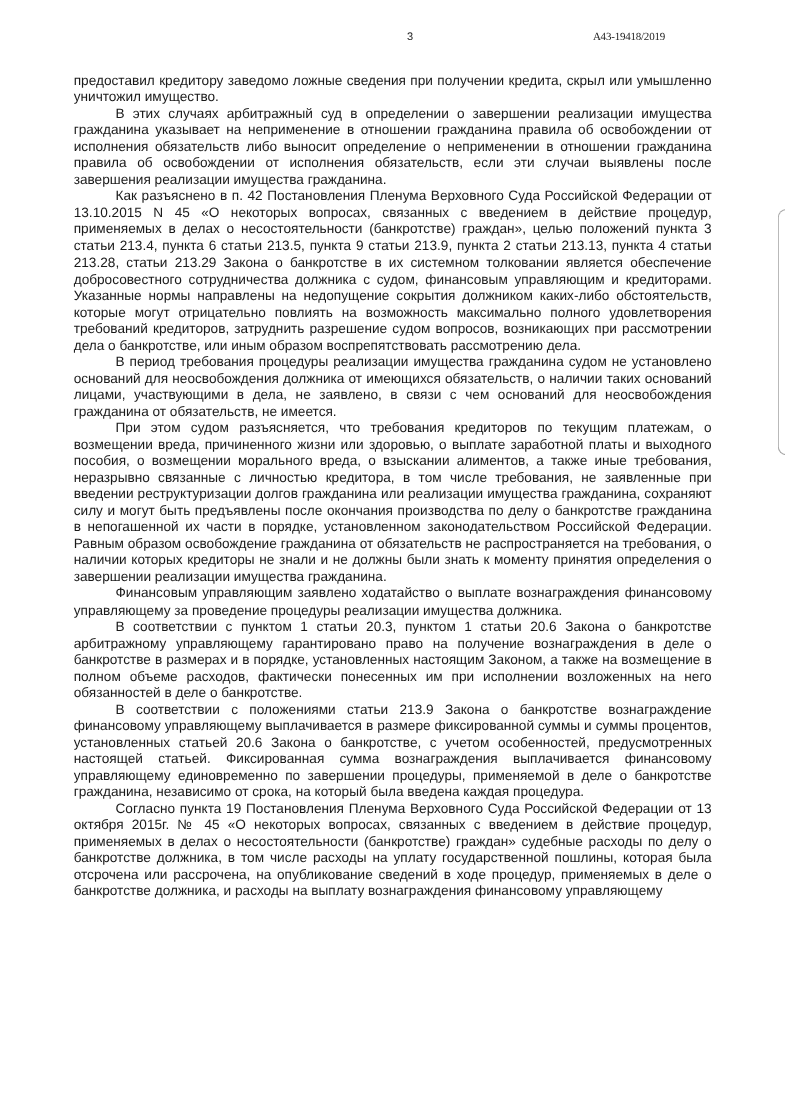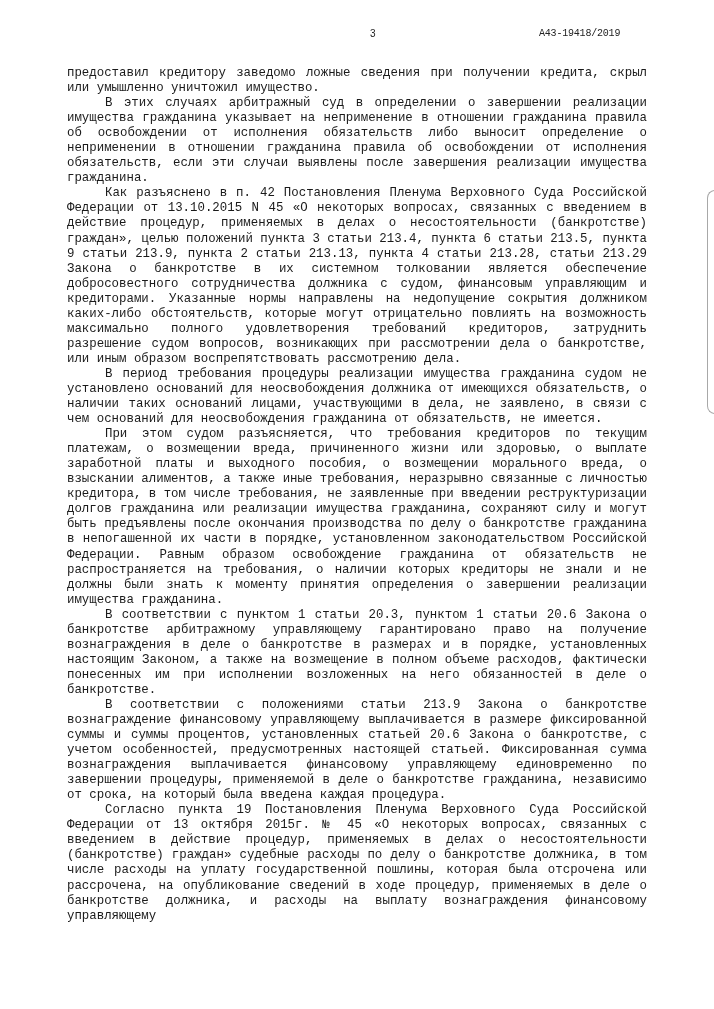--- a/index.html
+++ b/index.html
@@ -1,36 +1,37 @@
 <!DOCTYPE html>
 <html><head>
 <meta charset="utf-8">
 <style>
   html, body { margin: 0; padding: 0; background: #ffffff; }
   body { width: 714px; height: 1009px; position: relative; overflow: hidden; }
   .page { position: absolute; left: 0; top: 0; width: 714px; height: 1009px; background: #fff; }
   .hdr-num { position: absolute; left: 370px; top: 28px; font-family: "Liberation Sans", sans-serif; font-size: 10px; color: #222; }
-  .hdr-case { position: absolute; left: 539px; top: 28px; font-family: Liberation Mono, monospace; font-size: 10px; color: #222; letter-spacing: -0.2px; }
-  .body { position: absolute; left: 67px; top: 66px; width: 580px; font-family: Liberation Mono, monospace; font-size: 12.4px; line-height: 15.05px; color: #1a1a1a; }
+  .hdr-case { position: absolute; left: 539px; top: 28px; font-family: Liberation Serif, serif; font-size: 10px; color: #222; letter-spacing: -0.2px; }
+  .body { position: absolute; left: 67px; top: 66px; width: 580px; font-family: Liberation Sans, sans-serif; font-size: 12.4px; line-height: 15.05px; color: #1a1a1a; }
   .body p { margin: 0; text-align: justify; text-indent: 38px; }
   .body p.noindent { text-indent: 0; }
   .edge { position: absolute; left: 707px; top: 190px; width: 12px; height: 224px; border: 1px solid #a8a8a8; border-right: none; border-radius: 8px 0 0 8px; box-sizing: border-box; }
 </style>
 </head>
 <body>
 
 <div class="page">
   <div class="hdr-num">3</div>
   <div class="hdr-case">А43-19418/2019</div>
 
   <div class="body">
     <p class="noindent">предоставил кредитору заведомо ложные сведения при получении кредита, скрыл или умышленно уничтожил имущество.</p>
     <p>В этих случаях арбитражный суд в определении о завершении реализации имущества гражданина указывает на неприменение в отношении гражданина правила об освобождении от исполнения обязательств либо выносит определение о неприменении в отношении гражданина правила об освобождении от исполнения обязательств, если эти случаи выявлены после завершения реализации имущества гражданина.</p>
     <p>Как разъяснено в п. 42 Постановления Пленума Верховного Суда Российской Федерации от 13.10.2015 N 45 «О некоторых вопросах, связанных с введением в действие процедур, применяемых в делах о несостоятельности (банкротстве) граждан», целью положений пункта 3 статьи 213.4, пункта 6 статьи 213.5, пункта 9 статьи 213.9, пункта 2 статьи 213.13, пункта 4 статьи 213.28, статьи 213.29 Закона о банкротстве в их системном толковании является обеспечение добросовестного сотрудничества должника с судом, финансовым управляющим и кредиторами. Указанные нормы направлены на недопущение сокрытия должником каких-либо обстоятельств, которые могут отрицательно повлиять на возможность максимально полного удовлетворения требований кредиторов, затруднить разрешение судом вопросов, возникающих при рассмотрении дела о банкротстве, или иным образом воспрепятствовать рассмотрению дела.</p>
     <p>В период требования процедуры реализации имущества гражданина судом не установлено оснований для неосвобождения должника от имеющихся обязательств, о наличии таких оснований лицами, участвующими в дела, не заявлено, в связи с чем оснований для неосвобождения гражданина от обязательств, не имеется.</p>
     <p>При этом судом разъясняется, что требования кредиторов по текущим платежам, о возмещении вреда, причиненного жизни или здоровью, о выплате заработной платы и выходного пособия, о возмещении морального вреда, о взыскании алиментов, а также иные требования, неразрывно связанные с личностью кредитора, в том числе требования, не заявленные при введении реструктуризации долгов гражданина или реализации имущества гражданина, сохраняют силу и могут быть предъявлены после окончания производства по делу о банкротстве гражданина в непогашенной их части в порядке, установленном законодательством Российской Федерации. Равным образом освобождение гражданина от обязательств не распространяется на требования, о наличии которых кредиторы не знали и не должны были знать к моменту принятия определения о завершении реализации имущества гражданина.</p>
+    <p>Финансовым управляющим заявлено ходатайство о выплате вознаграждения финансовому управляющему за проведение процедуры реализации имущества должника.</p>
     <p>В соответствии с пунктом 1 статьи 20.3, пунктом 1 статьи 20.6 Закона о банкротстве арбитражному управляющему гарантировано право на получение вознаграждения в деле о банкротстве в размерах и в порядке, установленных настоящим Законом, а также на возмещение в полном объеме расходов, фактически понесенных им при исполнении возложенных на него обязанностей в деле о банкротстве.</p>
     <p>В соответствии с положениями статьи 213.9 Закона о банкротстве вознаграждение финансовому управляющему выплачивается в размере фиксированной суммы и суммы процентов, установленных статьей 20.6 Закона о банкротстве,  с учетом особенностей, предусмотренных настоящей статьей. Фиксированная сумма вознаграждения выплачивается финансовому управляющему единовременно по завершении процедуры, применяемой в деле о банкротстве гражданина, независимо  от срока, на который была введена каждая процедура.</p>
     <p>Согласно пункта 19 Постановления Пленума Верховного Суда Российской Федерации от 13 октября 2015г. № 45 «О некоторых вопросах, связанных с введением в действие процедур, применяемых в делах о несостоятельности (банкротстве) граждан» судебные расходы по делу о банкротстве должника, в том числе расходы на уплату государственной пошлины, которая была отсрочена или рассрочена, на опубликование сведений в ходе процедур, применяемых в деле о банкротстве должника, и расходы на выплату вознаграждения финансовому управляющему</p>
   </div>
 
   <div class="edge"></div>
 </div>
 
 </body></html>

